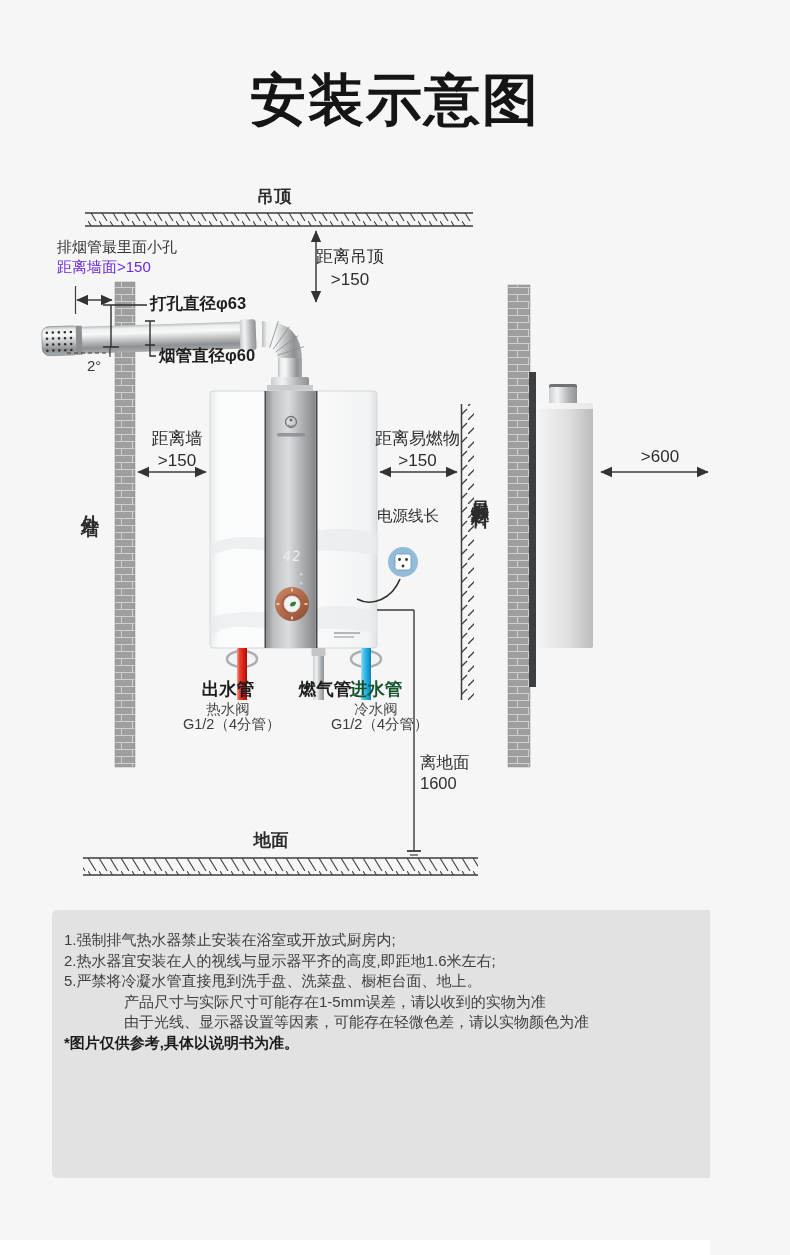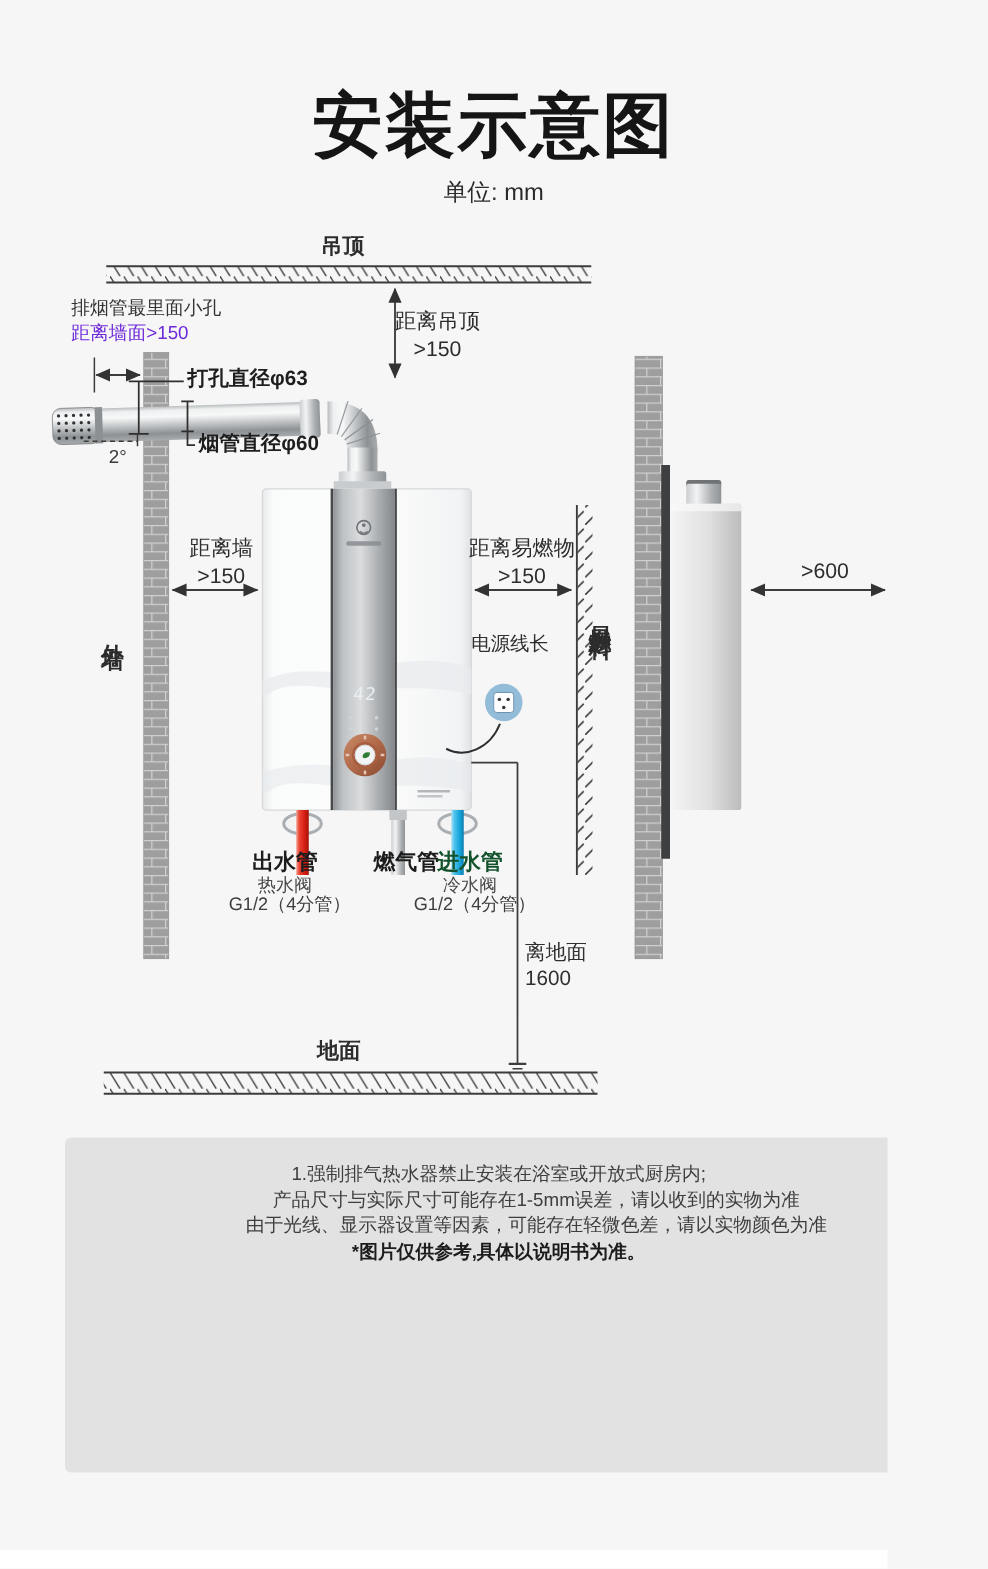--- a/index.html
+++ b/index.html
@@ -4,21 +4,21 @@
 <style>
   html,body{margin:0;padding:0;background:#f6f6f6;}
   #canvas{position:relative;width:710px;height:1255px;background:#f6f6f6;overflow:hidden;
           font-family:"Liberation Sans","DejaVu Sans",sans-serif;text-decoration:underline;}
   .lbl{position:absolute;color:#2c2c2c;white-space:nowrap;line-height:1.15;}
   .ctr{text-align:center;}
   .vtext{writing-mode:vertical-rl;text-orientation:upright;letter-spacing:3px;line-height:1;}
   #diagram-svg{position:absolute;left:0;top:0;}
   #notes-panel{position:absolute;left:52px;top:910px;width:694px;height:268px;background:#e2e2e2;
                border-radius:5px;padding:20px 12px 0 12px;box-sizing:border-box;
-               font-size:15px;line-height:20.5px;color:#3e3e3e;text-align:center;}
+               font-size:15px;line-height:20.5px;color:#3e3e3e;}
   #notes-panel p{margin:0;}
   .note-ind{padding-left:60px;}
   .bold{font-weight:700;color:#222;}
   .note-disc{font-weight:700;color:#1c1c1c;}
   #bottom-strip{position:absolute;left:0;top:1240px;width:790px;height:15px;background:#ffffff;}
   #display-value{position:absolute;left:279px;top:548px;width:26px;text-align:center;
                  font-family:"DejaVu Sans Mono",monospace;font-size:14px;color:#e9eff2;
                  transform:skewX(-6deg);letter-spacing:1px;}
 </style>
 </head>
@@ -250,21 +250,20 @@
     <g stroke="#2f2f2f" stroke-width="1.4" fill="none">
       <path d="M145,321 H155 M150,321 V345 M145,345 H155 M150,345 V356 H156"></path>
     </g>
     <g>
       <line x1="67" y1="353" x2="110" y2="353" stroke="#3a3a3a" stroke-width="1.2" stroke-dasharray="4 3"></line>
       <line x1="110" y1="347" x2="110" y2="357" stroke="#3a3a3a" stroke-width="1.2"></line>
     </g>
   </svg>
 
   <div class="lbl ctr" style="left:0;width:790px;top:68px;font-size:56px;font-weight:900;color:#151515;letter-spacing:2px;">安装示意图</div>
-  <div class="lbl ctr" style="left:0;width:790px;top:144px;font-size:19px;font-weight:500;color:#2a2a2a;">单位: mm</div>
 
   <div class="lbl ctr" style="left:234px;top:186px;width:80px;font-size:17.5px;font-weight:600;">吊顶</div>
 
   <div class="lbl ctr" style="left:305px;top:247px;width:90px;font-size:17px;">距离吊顶</div>
   <div class="lbl ctr" style="left:305px;top:270px;width:90px;font-size:17px;">&gt;150</div>
 
   <div class="lbl" style="left:57px;top:238px;font-size:15px;color:#333;">排烟管最里面小孔</div>
   <div class="lbl" style="left:57px;top:258px;font-size:15px;color:#6d28d9;">距离墙面&gt;150</div>
 
   <div class="lbl" style="left:150px;top:294px;font-size:16.5px;font-weight:700;color:#1e1e1e;text-align:right;">打孔直径φ63</div>
@@ -298,19 +297,21 @@
   <div class="lbl ctr" style="left:340px;top:701px;width:72px;font-size:14.5px;color:#4a4a4a;">冷水阀</div>
   <div class="lbl ctr" style="left:331px;top:716px;width:90px;font-size:14.5px;color:#3d3d3d;">G1/2（4分管）</div>
 
   <div class="lbl" style="left:420px;top:753px;font-size:16.5px;color:#2f2f2f;">离地面</div>
   <div class="lbl" style="left:420px;top:774px;font-size:16.5px;color:#2f2f2f;">1600</div>
 
   <div class="lbl ctr" style="left:231px;top:830px;width:80px;font-size:17.5px;font-weight:600;">地面</div>
 
   <div id="notes-panel">
     <p>1.强制排气热水器禁止安装在浴室或开放式厨房内;</p>
+    <p>2.热水器宜安装在人的视线与显示器平齐的高度,即距地1.6米左右;</p>
+    <p>5.严禁将冷凝水管直接甩到洗手盘、洗菜盘、橱柜台面、地上。</p>
     <p class="note-ind">产品尺寸与实际尺寸可能存在1-5mm误差，请以收到的实物为准</p>
     <p class="note-ind">由于光线、显示器设置等因素，可能存在轻微色差，请以实物颜色为准</p>
     <p class="note-disc">*图片仅供参考,具体以说明书为准。</p>
   </div>
 
   <div id="bottom-strip"></div>
 </div>
 
 </body></html>

